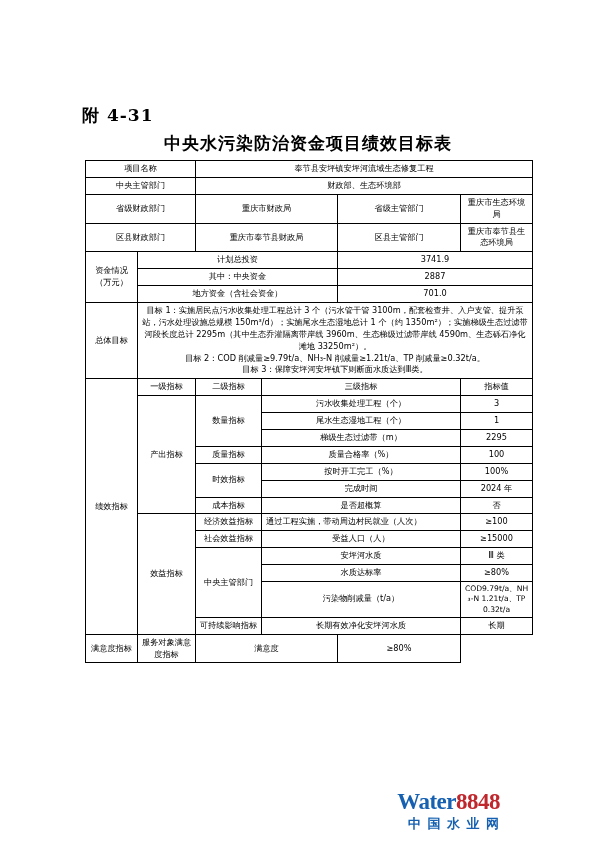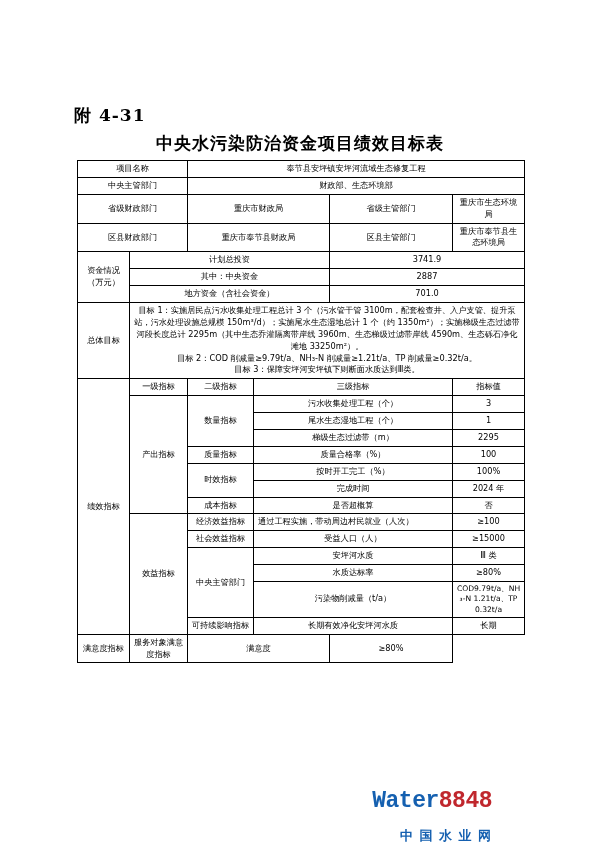--- a/index.html
+++ b/index.html
@@ -4,21 +4,21 @@
 <style>
   html,body{margin:0;padding:0;}
   body{
     width:600px;height:848px;background:#ffffff;
     font-family:"DejaVu Sans","Liberation Sans",sans-serif;
     color:#000;
     position:relative;
     overflow:hidden;
   }
   .page{
-    position:absolute;left:0;top:0;width:516px;height:848px;
+    position:absolute;left:8px;top:0;width:516px;height:848px;
   }
   .attach-no{
     position:absolute;left:74px;top:104px;
     font-size:17px;font-weight:bold;
     font-family:"DejaVu Serif","Liberation Serif",serif;
     letter-spacing:1px;
   }
   .doc-title{
     position:absolute;left:0;top:132px;width:600px;
     text-align:center;font-size:17px;font-weight:bold;
@@ -57,29 +57,29 @@
     position:absolute;left:0;top:752px;width:600px;
     text-align:center;font-size:11px;
     font-family:"DejaVu Serif","Liberation Serif",serif;
   }
   .wm{
     position:absolute;right:24px;top:790px;
     text-align:right;
   }
   .wm .w1{
     font-size:23px;font-weight:bold;
-    font-family:Liberation Mono, monospace;
+    font-family:Liberation Serif, serif;
     letter-spacing:-0.5px;
     line-height:1;
   }
   .wm .w1 .blue{color:#1560b0;}
   .wm .w1 .red{color:#c0272d;}
   .wm .w2{
     font-size:13px;color:#1560b0;font-weight:bold;
-    margin-top:14px;letter-spacing:1px;
+    margin-top:2px;letter-spacing:1px;
   }
 </style>
 </head>
 <body>
 
 <div class="page">
 
   <div class="attach-no">附 4-31</div>
   <div class="doc-title">中央水污染防治资金项目绩效目标表</div>
 

